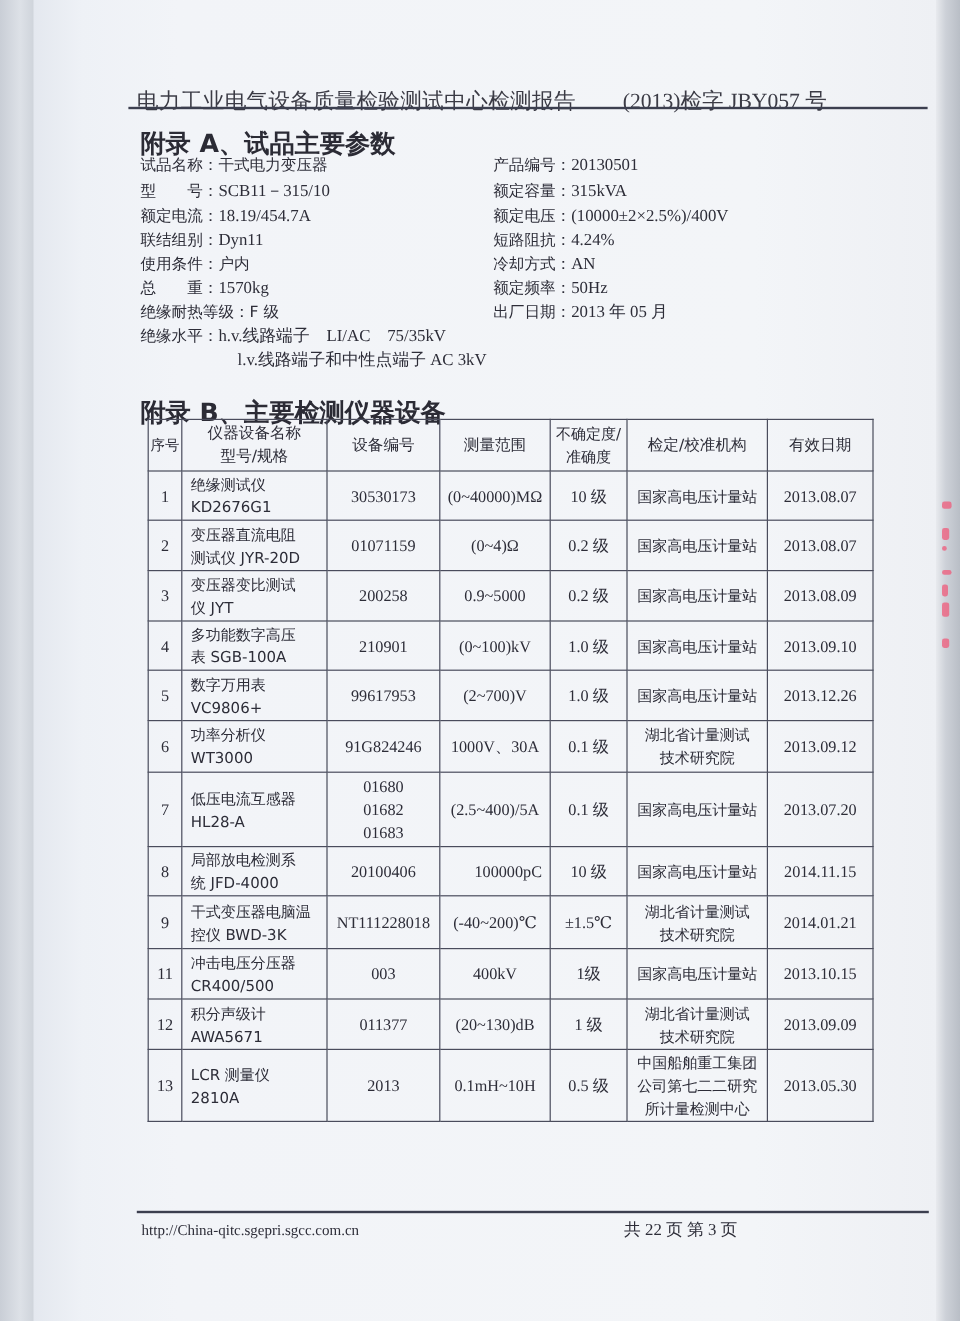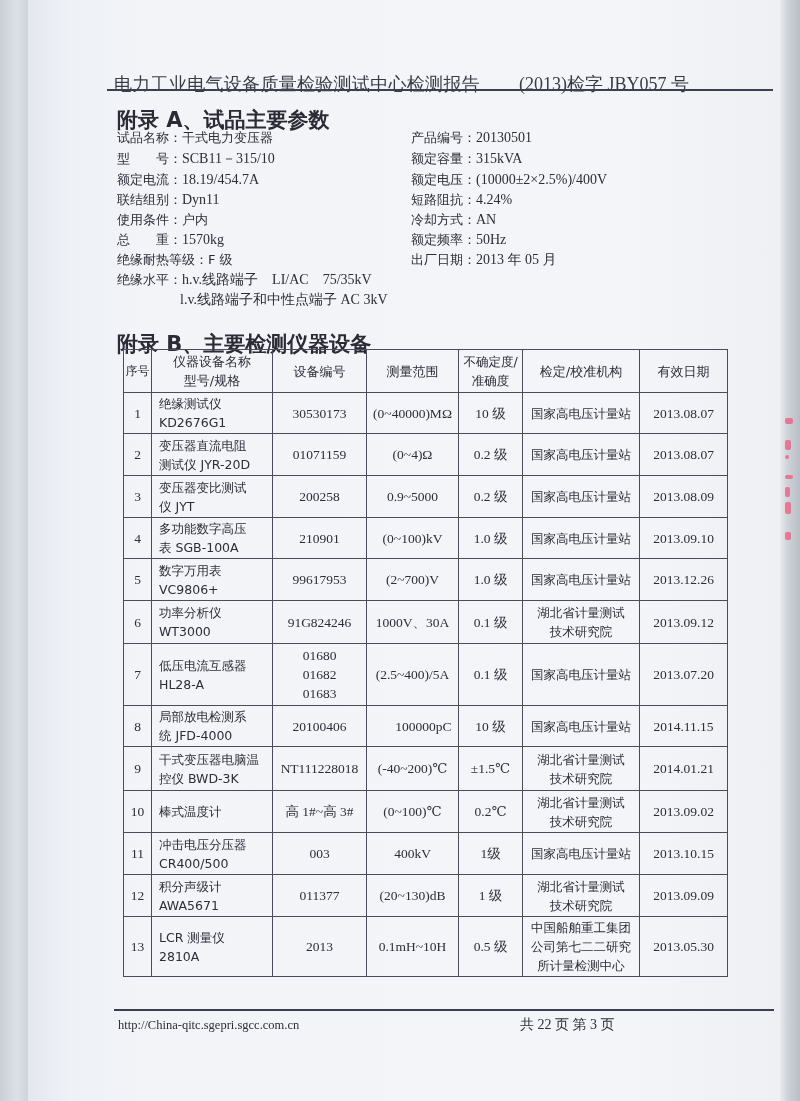--- a/index.html
+++ b/index.html
@@ -69,21 +69,21 @@
 
 <div>
   <div class="abs param" style="left:117px;top:129px;"><span class="lbl">试品名称：</span><span class="lbl">干式电力变压器</span></div>
   <div class="abs param" style="left:117px;top:150px;"><span class="lbl">型　　号：</span><span>SCB11－315/10</span></div>
   <div class="abs param" style="left:117px;top:171px;"><span class="lbl">额定电流：</span><span>18.19/454.7A</span></div>
   <div class="abs param" style="left:117px;top:191px;"><span class="lbl">联结组别：</span><span>Dyn11</span></div>
   <div class="abs param" style="left:117px;top:211px;"><span class="lbl">使用条件：</span><span class="lbl">户内</span></div>
   <div class="abs param" style="left:117px;top:231px;"><span class="lbl">总　　重：</span><span>1570kg</span></div>
   <div class="abs param" style="left:117px;top:251px;"><span class="lbl">绝缘耐热等级：</span><span class="lbl">F 级</span></div>
   <div class="abs param" style="left:117px;top:271px;"><span class="lbl">绝缘水平：</span><span>h.v.线路端子　LI/AC　75/35kV</span></div>
-  <div class="abs param" style="left:180px;top:291px;">l.v.线路端子和中性点端子 AC 3kV</div>
+  <div class="abs param" style="left:198px;top:291px;">l.v.线路端子和中性点端子 AC 3kV</div>
 </div>
 
 <div>
   <div class="abs param" style="left:411px;top:129px;"><span class="lbl">产品编号：</span><span>20130501</span></div>
   <div class="abs param" style="left:411px;top:150px;"><span class="lbl">额定容量：</span><span>315kVA</span></div>
   <div class="abs param" style="left:411px;top:171px;"><span class="lbl">额定电压：</span><span>(10000±2×2.5%)/400V</span></div>
   <div class="abs param" style="left:411px;top:191px;"><span class="lbl">短路阻抗：</span><span>4.24%</span></div>
   <div class="abs param" style="left:411px;top:211px;"><span class="lbl">冷却方式：</span><span>AN</span></div>
   <div class="abs param" style="left:411px;top:231px;"><span class="lbl">额定频率：</span><span>50Hz</span></div>
   <div class="abs param" style="left:411px;top:251px;"><span class="lbl">出厂日期：</span><span>2013 年 05 月</span></div>
@@ -201,30 +201,20 @@
         <td class="name cn" style="white-space: pre-line;">干式变压器电脑温
 控仪 BWD-3K</td>
         <td style="white-space: pre-line;">NT111228018</td>
         <td style="white-space: pre-line;">(-40~200)℃</td>
         <td style="white-space: pre-line;">±1.5℃</td>
         <td class="cn" style="white-space: pre-line;">湖北省计量测试
 技术研究院</td>
         <td style="white-space: pre-line;">2014.01.21</td>
       </tr>
       <tr style="height: 42px;">
-        <td style="white-space: pre-line;">10</td>
-        <td class="name cn" style="white-space: pre-line;">棒式温度计</td>
-        <td style="white-space: pre-line;">高 1#~高 3#</td>
-        <td style="white-space: pre-line;">(0~100)℃</td>
-        <td style="white-space: pre-line;">0.2℃</td>
-        <td class="cn" style="white-space: pre-line;">湖北省计量测试
-技术研究院</td>
-        <td style="white-space: pre-line;">2013.09.02</td>
-      </tr>
-      <tr style="height: 42px;">
         <td style="white-space: pre-line;">11</td>
         <td class="name cn" style="white-space: pre-line;">冲击电压分压器
 CR400/500</td>
         <td style="white-space: pre-line;">003</td>
         <td style="white-space: pre-line;">400kV</td>
         <td style="white-space: pre-line;">1级</td>
         <td class="cn" style="white-space: pre-line;">国家高电压计量站</td>
         <td style="white-space: pre-line;">2013.10.15</td>
       </tr>
       <tr style="height: 42px;">

